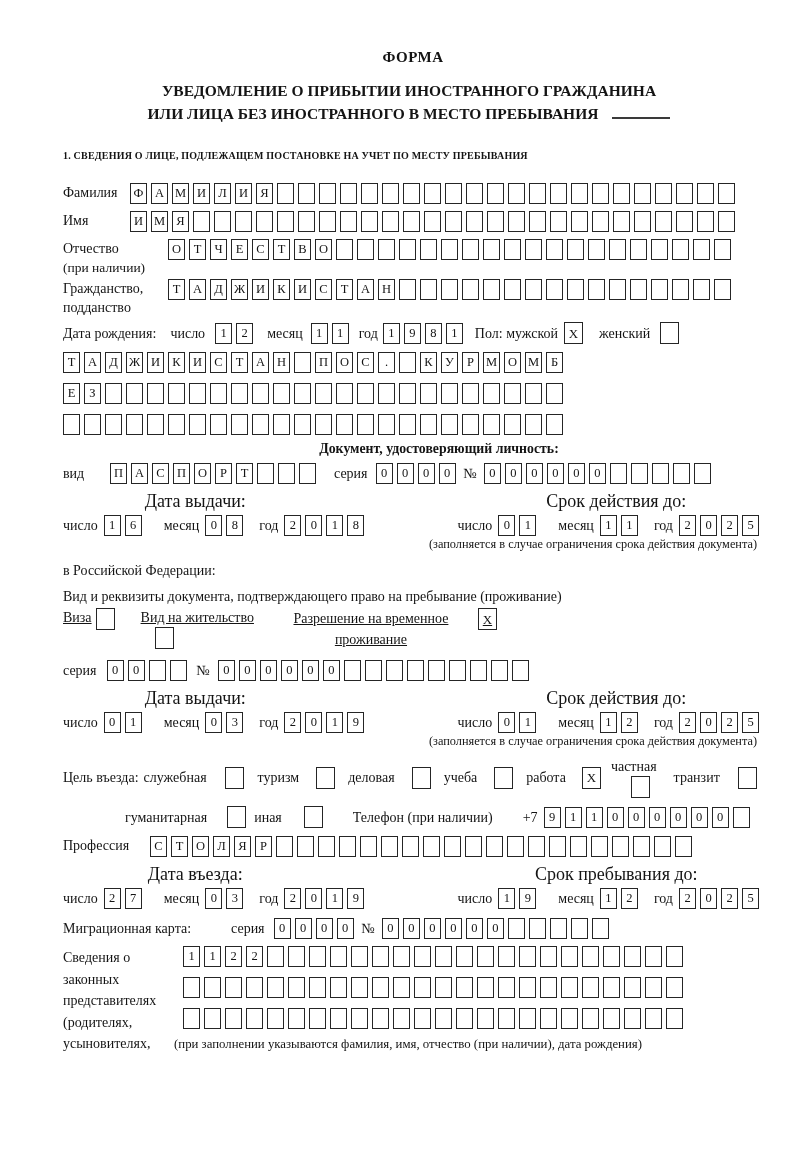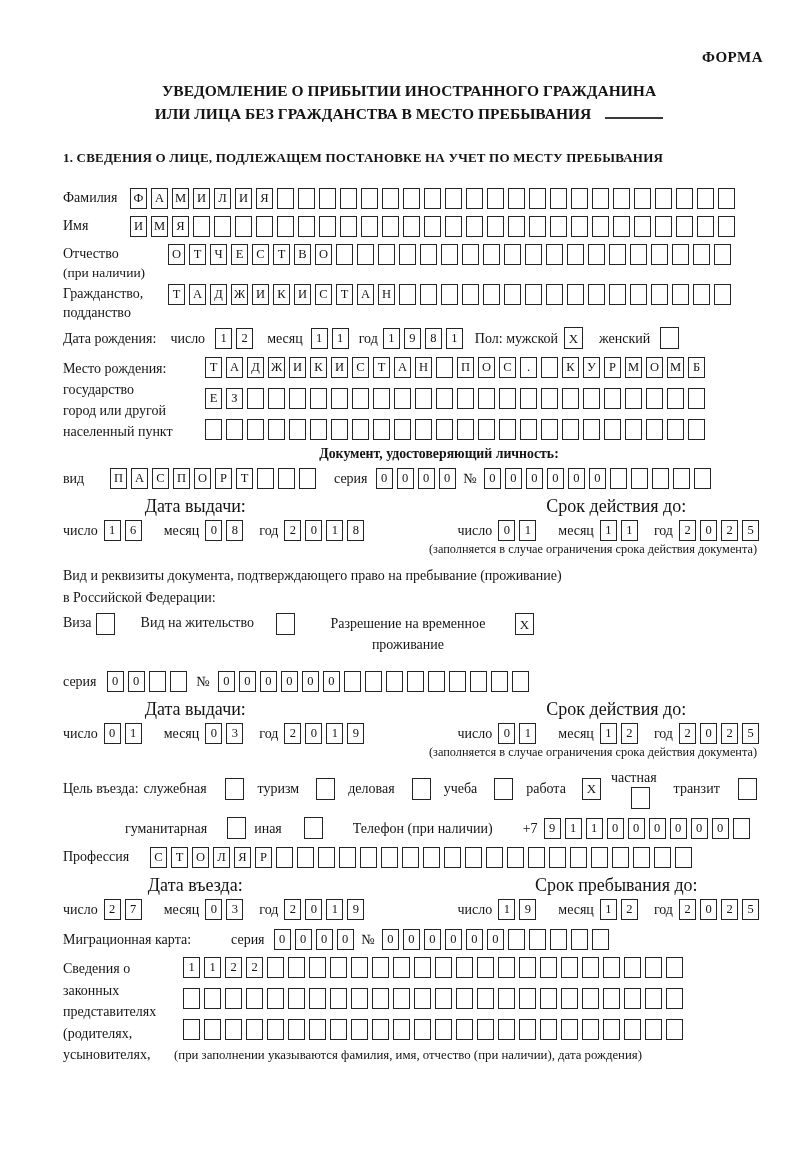--- a/index.html
+++ b/index.html
@@ -3,24 +3,24 @@
 <meta charset="utf-8">
 <style>
   html,body{margin:0;padding:0;background:#fff;}
   .page{
     width:800px;height:1163px;box-sizing:border-box;background:#fff;color:#141414;
     font-family:"Liberation Serif","DejaVu Serif",serif;
     padding:36px 25px 0 63px;overflow:hidden;position:relative;
   }
   .hdr{margin-left:557px;font-size:13px;line-height:17px;}
   .hdr-gap{height:5px;}
-  .forma{text-align:right;padding-right:12px;font-weight:bold;font-size:15px;letter-spacing:0.5px;margin-top:13px;}
+  .forma{text-align:center;padding-right:12px;font-weight:bold;font-size:15px;letter-spacing:0.5px;margin-top:13px;}
   .title{text-align:center;font-weight:bold;font-size:15.5px;line-height:23px;margin-top:13px;margin-left:-20px;}
   .t-underline{display:inline-block;width:58px;border-bottom:2px solid #3a3a3a;margin-left:14px;vertical-align:baseline;}
-  .sec{font-weight:bold;font-size:13px;margin-top:25px;margin-bottom:22px;letter-spacing:0.2px;}
+  .sec{font-weight:bold;font-size:10px;margin-top:25px;margin-bottom:22px;letter-spacing:0.2px;}
   .lbl{font-size:14px;line-height:19px;}
   .sub{font-size:13.5px;}
   .row{display:flex;align-items:flex-start;margin-bottom:7px;}
   .boxes{display:inline-flex;white-space:nowrap;flex:none;}
   .cell{
     display:inline-flex;align-items:center;justify-content:center;flex:none;
     width:15px;height:19px;border:1.6px solid #252525;margin-right:4px;
     font-size:12.5px;line-height:19px;background:#fff;
   }
   .chk .cell,.cell.chk{width:17px;height:20px;font-size:13px;}
@@ -38,21 +38,21 @@
 </head>
 <body>
 
 <div class="page">
 
 
   <div class="forma">ФОРМА</div>
 
   <div class="title">
     <span>УВЕДОМЛЕНИЕ О ПРИБЫТИИ ИНОСТРАННОГО ГРАЖДАНИНА</span><br>
-    <span>ИЛИ ЛИЦА БЕЗ ГРАЖДАНСТВА В МЕСТО ПРЕБЫВАНИЯ</span><span class="t-underline"></span>
+    <span>ИЛИ ЛИЦА БЕЗ ИНОСТРАННОГО В МЕСТО ПРЕБЫВАНИЯ</span><span class="t-underline"></span>
   </div>
 
   <div class="sec">1. СВЕДЕНИЯ О ЛИЦЕ, ПОДЛЕЖАЩЕМ ПОСТАНОВКЕ НА УЧЕТ ПО МЕСТУ ПРЕБЫВАНИЯ</div>
 
   <div class="row">
     <span class="lbl" style="width:67px;flex:none;">Фамилия</span>
     <span class="boxes">
         <span class="cell">Ф</span>
         <span class="cell">А</span>
         <span class="cell">М</span>
@@ -211,26 +211,20 @@
         <span class="cell">8</span>
         <span class="cell">1</span>
       </span>
     <span class="lbl" style="margin-right:6px;">Пол: мужской</span>
     <span class="cell chk">X</span>
     <span class="lbl" style="margin:0 10px 0 12px;">женский</span>
     <span class="cell chk"></span>
   </div>
 
   <div class="row" style="margin-bottom:2px;">
-    <span style="width:142px;flex:none;line-height:21px;">
-      <span class="lbl">Место рождения:</span><br>
-      <span class="lbl">государство</span><br>
-      <span class="lbl">город или другой</span><br>
-      <span class="lbl">населенный пункт</span>
-    </span>
     <span>
       <span class="boxes" style="margin-bottom:10px;display:inline-flex;">
           <span class="cell">Т</span>
           <span class="cell">А</span>
           <span class="cell">Д</span>
           <span class="cell">Ж</span>
           <span class="cell">И</span>
           <span class="cell">К</span>
           <span class="cell">И</span>
           <span class="cell">С</span>
@@ -388,29 +382,29 @@
               <span class="cell">0</span>
               <span class="cell">2</span>
               <span class="cell">5</span>
             </span>
         </div>
       </div>
     </div>
     <div class="note">(заполняется в случае ограничения срока действия документа)</div>
   </div>
 
+  <div class="lbl" style="line-height:22px;margin-bottom:4px;">в Российской Федерации:</div>
   <div class="lbl" style="line-height:22px;">Вид и реквизиты документа, подтверждающего право на пребывание (проживание)</div>
-  <div class="lbl" style="line-height:22px;margin-bottom:4px;">в Российской Федерации:</div>
-
-  <div class="row" style="margin-bottom:16px;">
+
+  <div class="row" style="margin-bottom:10px;text-decoration:underline;">
     <span class="opt">
       <span class="lbl" style="margin-right:4px;">Виза</span>
       <span class="cell chk"></span>
     </span>
-    <span class="opt" style="margin-left:22px;">
+    <span class="opt" style="margin-left:22px;flex-direction:column;">
       <span class="lbl">Вид на жительство</span>
       <span class="cell chk" style="margin-left:14px;"></span>
     </span>
     <span class="opt" style="margin-left:20px;">
       <span class="lbl center-lbl" style="width:178px;line-height:21px;">Разрешение на временное проживание</span>
       <span class="cell chk" style="margin-left:10px;">X</span>
     </span>
   </div>
 
   <div class="row" style="align-items:center;">

